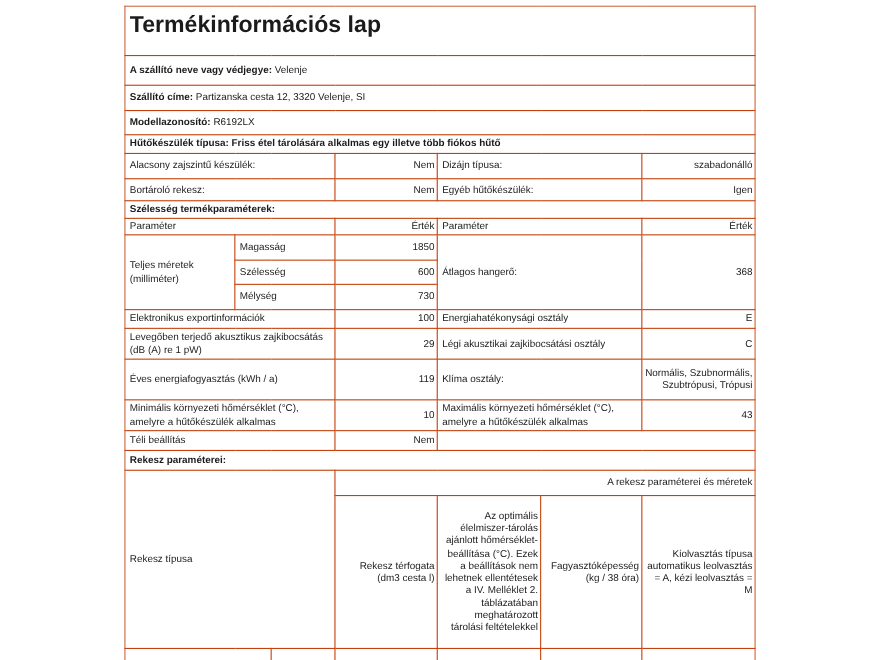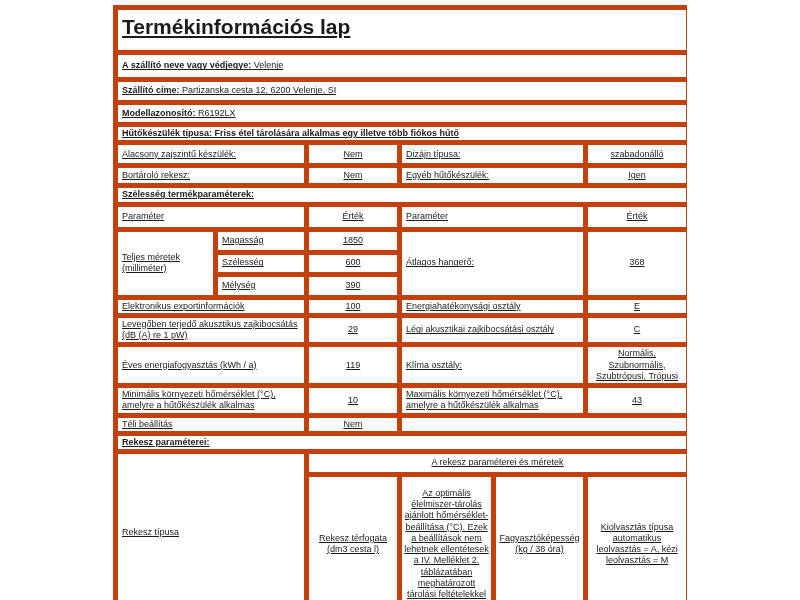--- a/index.html
+++ b/index.html
@@ -15,37 +15,36 @@
     left: 113px; top: 5px;
     width: 574px; height: 595px;
     overflow: hidden;
   }
   table.sheet {
     border-collapse: collapse;
     table-layout: fixed;
     width: 573px;
   }
   td {
-    border: 5px solid #c2410c;
+    border: 1px solid #c2410c;
     font-size: 9px;
     line-height: 1.25;
     padding: 1px 4px;
     vertical-align: middle;
     overflow: hidden;
-    text-decoration: underline;
   }
   td.title-cell {
     vertical-align: top;
     font-size: 21px;
     font-weight: bold;
     padding: 4px 4px 0 4px;
     letter-spacing: 0px;
   }
   .b { font-weight: bold; }
-  td.c { text-align: center; padding: 1px 2px; }
+  td.c { text-align: right; padding: 1px 2px; }
   td.section { font-weight: bold; margin-left: 36px; }
   td.clip { border-bottom: none; }
 </style>
 </head>
 <body>
 
 <div class="page">
   <table class="sheet">
     <colgroup>
       <col style="width:100px">
@@ -60,21 +59,21 @@
     <tbody>
         <tr style="height:45px">
       <td colspan="7" class="title-cell">Termékinformációs lap</td>
     </tr>
 
     <tr style="height:27px">
       <td colspan="7"><span class="b">A szállító neve vagy védjegye:</span> <span>Velenje</span></td>
     </tr>
 
     <tr style="height:23px">
-      <td colspan="7"><span class="b">Szállító címe:</span> <span>Partizanska cesta 12, 6200 Velenje, SI</span></td>
+      <td colspan="7"><span class="b">Szállító címe:</span> <span>Partizanska cesta 12, 3320 Velenje, SI</span></td>
     </tr>
 
     <tr style="height:22px">
       <td colspan="7"><span class="b">Modellazonosító:</span> <span>R6192LX</span></td>
     </tr>
 
     <tr style="height:17px">
       <td colspan="7" class="section">Hűtőkészülék típusa: Friss étel tárolására alkalmas egy illetve több fiókos hűtő</td>
     </tr>
 
@@ -89,21 +88,21 @@
       <td colspan="3">Bortároló rekesz:</td>
       <td class="c">Nem</td>
       <td colspan="2">Egyéb hűtőkészülék:</td>
       <td class="c">Igen</td>
     </tr>
 
     <tr style="height:16px">
       <td colspan="7" class="section">Szélesség termékparaméterek:</td>
     </tr>
 
-    <tr style="height:25px">
+    <tr style="height:15px">
       <td colspan="3">Paraméter</td>
       <td class="c">Érték</td>
       <td colspan="2">Paraméter</td>
       <td class="c">Érték</td>
     </tr>
 
     <tr style="height:23px">
       <td rowspan="3">Teljes méretek (milliméter)</td>
       <td colspan="2">Magasság</td>
       <td class="c">1850</td>
@@ -111,21 +110,21 @@
       <td rowspan="3" class="c">368</td>
     </tr>
 
     <tr style="height:22px">
       <td colspan="2">Szélesség</td>
       <td class="c">600</td>
     </tr>
 
     <tr style="height:23px">
       <td colspan="2">Mélység</td>
-      <td class="c">390</td>
+      <td class="c">730</td>
     </tr>
 
     <tr style="height:17px">
       <td colspan="3">Elektronikus exportinformációk</td>
       <td class="c">100</td>
       <td colspan="2">Energiahatékonysági osztály</td>
       <td class="c">E</td>
     </tr>
 
     <tr style="height:28px">

